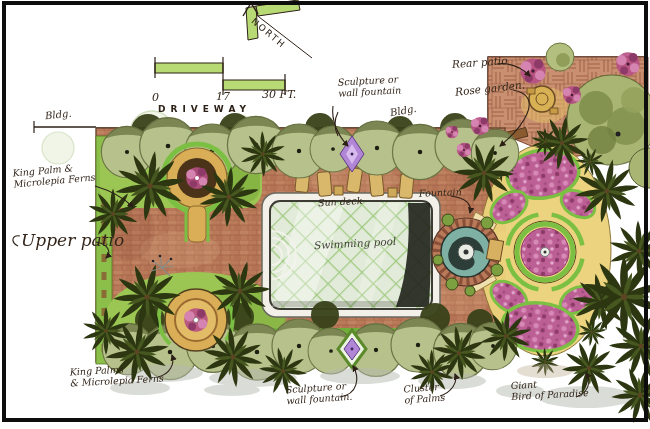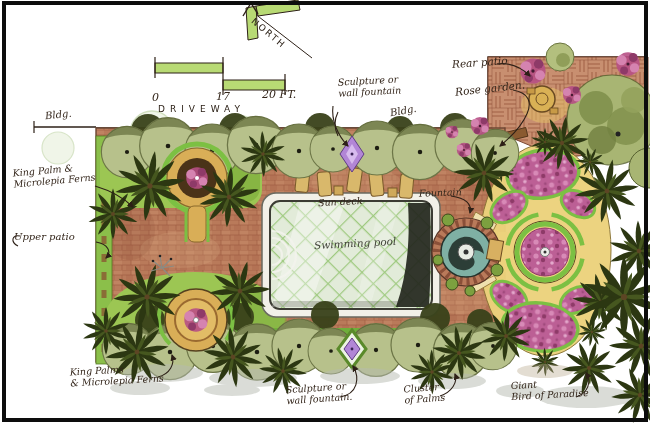--- a/index.html
+++ b/index.html
@@ -392,40 +392,40 @@
   <path d="M576 397 C588 393 592 382 586 373" marker-end="url(#mArr)"></path>
   <path d="M96 242 C108 244 112 252 106 258" marker-end="url(#mArr)"></path>
   <path d="M20 236 C12 234 10 242 18 246"></path>
 </g>
 </svg>
 
 <span class="caps" style="left:256px;top:16px;font-size:9px;letter-spacing:2px;transform:rotate(40deg);transform-origin:0 0;">NORTH</span>
 
 <span class="lbl" style="left:152px;top:92px;font-size:11px;">0</span>
 <span class="lbl" style="left:216px;top:91px;font-size:11px;">17</span>
-<span class="lbl" style="left:262px;top:89px;font-size:11px;">20 FT.</span>
-
-<span class="caps" style="left:158px;top:104px;font-size:9px;letter-spacing:5px;">DRIVEWAY</span>
+<span class="lbl" style="left:262px;top:89px;font-size:11px;">30 FT.</span>
+
+<span class="caps" style="left:158px;top:104px;font-size:9px;letter-spacing:5px;font-weight:bold;">DRIVEWAY</span>
 
 <div class="lbl" style="left:338px;top:76px;font-size:9.5px;transform:rotate(-3deg);">
   <span>Sculpture or</span><br>
   <span>wall fountain</span>
 </div>
 
 <span class="lbl" style="left:452px;top:57px;font-size:10.5px;transform:rotate(-4deg);">Rear patio</span>
 <span class="lbl" style="left:455px;top:83px;font-size:10.5px;transform:rotate(-6deg);">Rose garden.</span>
 <span class="lbl" style="left:390px;top:105px;font-size:10px;transform:rotate(-10deg);">Bldg.</span>
 <span class="lbl" style="left:45px;top:109px;font-size:10px;transform:rotate(-6deg);">Bldg.</span>
 
 <div class="lbl" style="left:13px;top:165px;font-size:9.5px;transform:rotate(-5deg);">
   <span>King Palm &amp;</span><br>
   <span>Microlepia Ferns</span>
 </div>
 
-<span class="lbl" style="left:14px;top:231px;font-size:10px;">Upper patio</span>
+<span class="lbl" style="left:21px;top:231px;font-size:17px;">Upper patio</span>
 
 <span class="lbl" style="left:318px;top:197px;font-size:9.5px;transform:rotate(-3deg);">Sun deck</span>
 <span class="lbl" style="left:419px;top:188px;font-size:9.5px;transform:rotate(-2deg);">Fountain</span>
 <span class="lbl" style="left:314px;top:238px;font-size:10.5px;color:#44463c;transform:rotate(-3deg);">Swimming pool</span>
 
 <div class="lbl" style="left:70px;top:365px;font-size:9.5px;transform:rotate(-3deg);">
   <span>King Palms</span><br>
   <span>&amp; Microlepia Ferns</span>
 </div>
 

